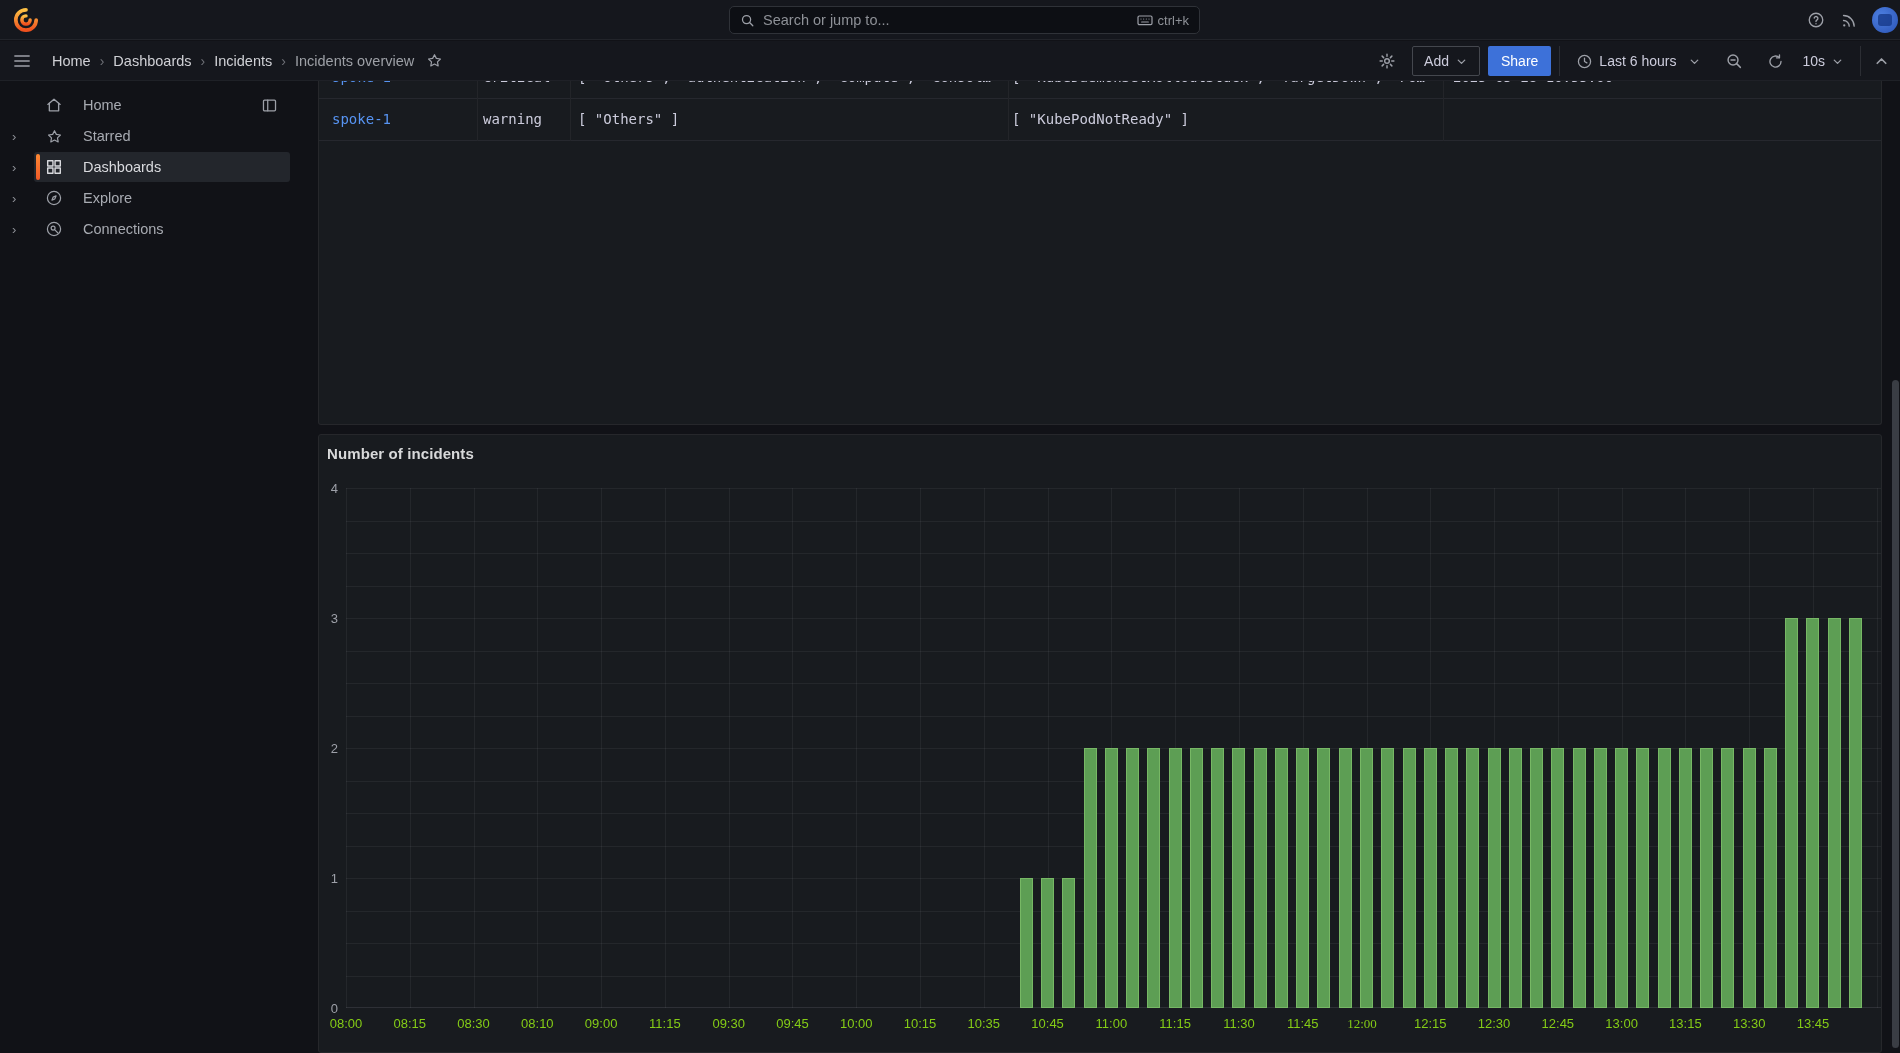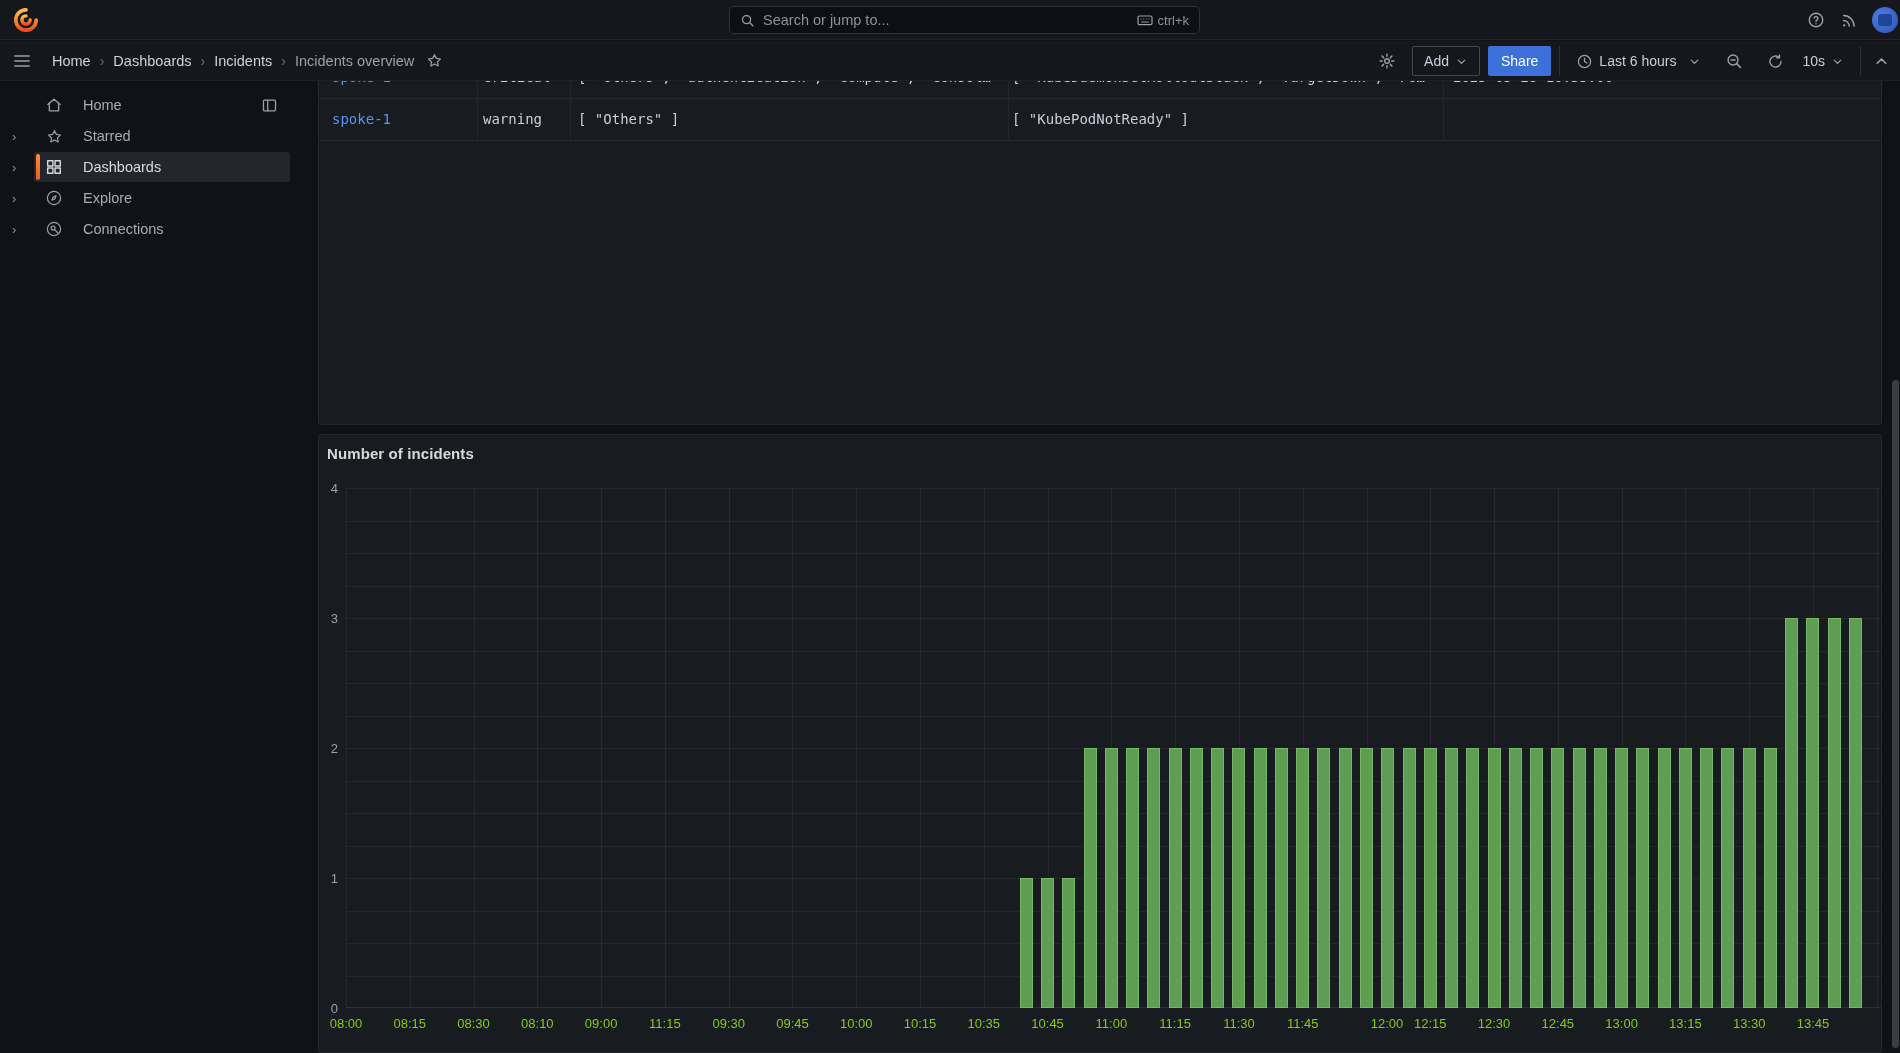--- a/index.html
+++ b/index.html
@@ -391,21 +391,21 @@
         <div class="xtick" style="left: 382.687px;">09:30</div>
         <div class="xtick" style="left: 446.468px;">09:45</div>
         <div class="xtick" style="left: 510.249px;">10:00</div>
         <div class="xtick" style="left: 574.03px;">10:15</div>
         <div class="xtick" style="left: 637.812px;">10:35</div>
         <div class="xtick" style="left: 701.593px;">10:45</div>
         <div class="xtick" style="left: 765.374px;">11:00</div>
         <div class="xtick" style="left: 829.155px;">11:15</div>
         <div class="xtick" style="left: 892.936px; text-align: right;">11:30</div>
         <div class="xtick" style="left: 956.717px; text-align: right;">11:45</div>
-        <div class="xtick" style="left: 1041px;">12:00</div>
+        <div class="xtick" style="left: 1016px; font-family: Liberation Serif, serif;">12:00</div>
         <div class="xtick" style="left: 1084.28px;">12:15</div>
         <div class="xtick" style="left: 1148.06px;">12:30</div>
         <div class="xtick" style="left: 1211.84px;">12:45</div>
         <div class="xtick" style="left: 1275.62px;">13:00</div>
         <div class="xtick" style="left: 1339.4px;">13:15</div>
         <div class="xtick" style="left: 1403.19px;">13:30</div>
         <div class="xtick" style="left: 1466.97px;">13:45</div>
         <div class="bar" style="left: 673.832px; height: 130px; background: rgb(93, 158, 84); border-color: rgb(119, 184, 101);"></div>
         <div class="bar" style="left: 695.093px; height: 130px; background: rgb(93, 158, 84); border-color: rgb(119, 184, 101);"></div>
         <div class="bar" style="left: 716.353px; height: 130px; background: rgb(93, 158, 84); border-color: rgb(119, 184, 101);"></div>

